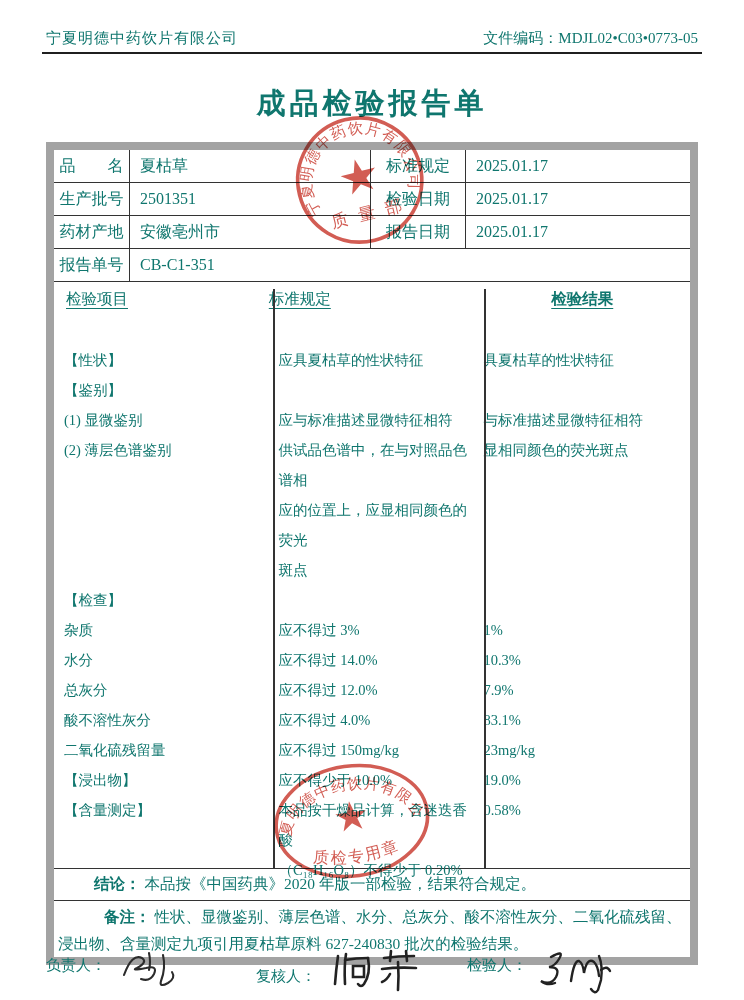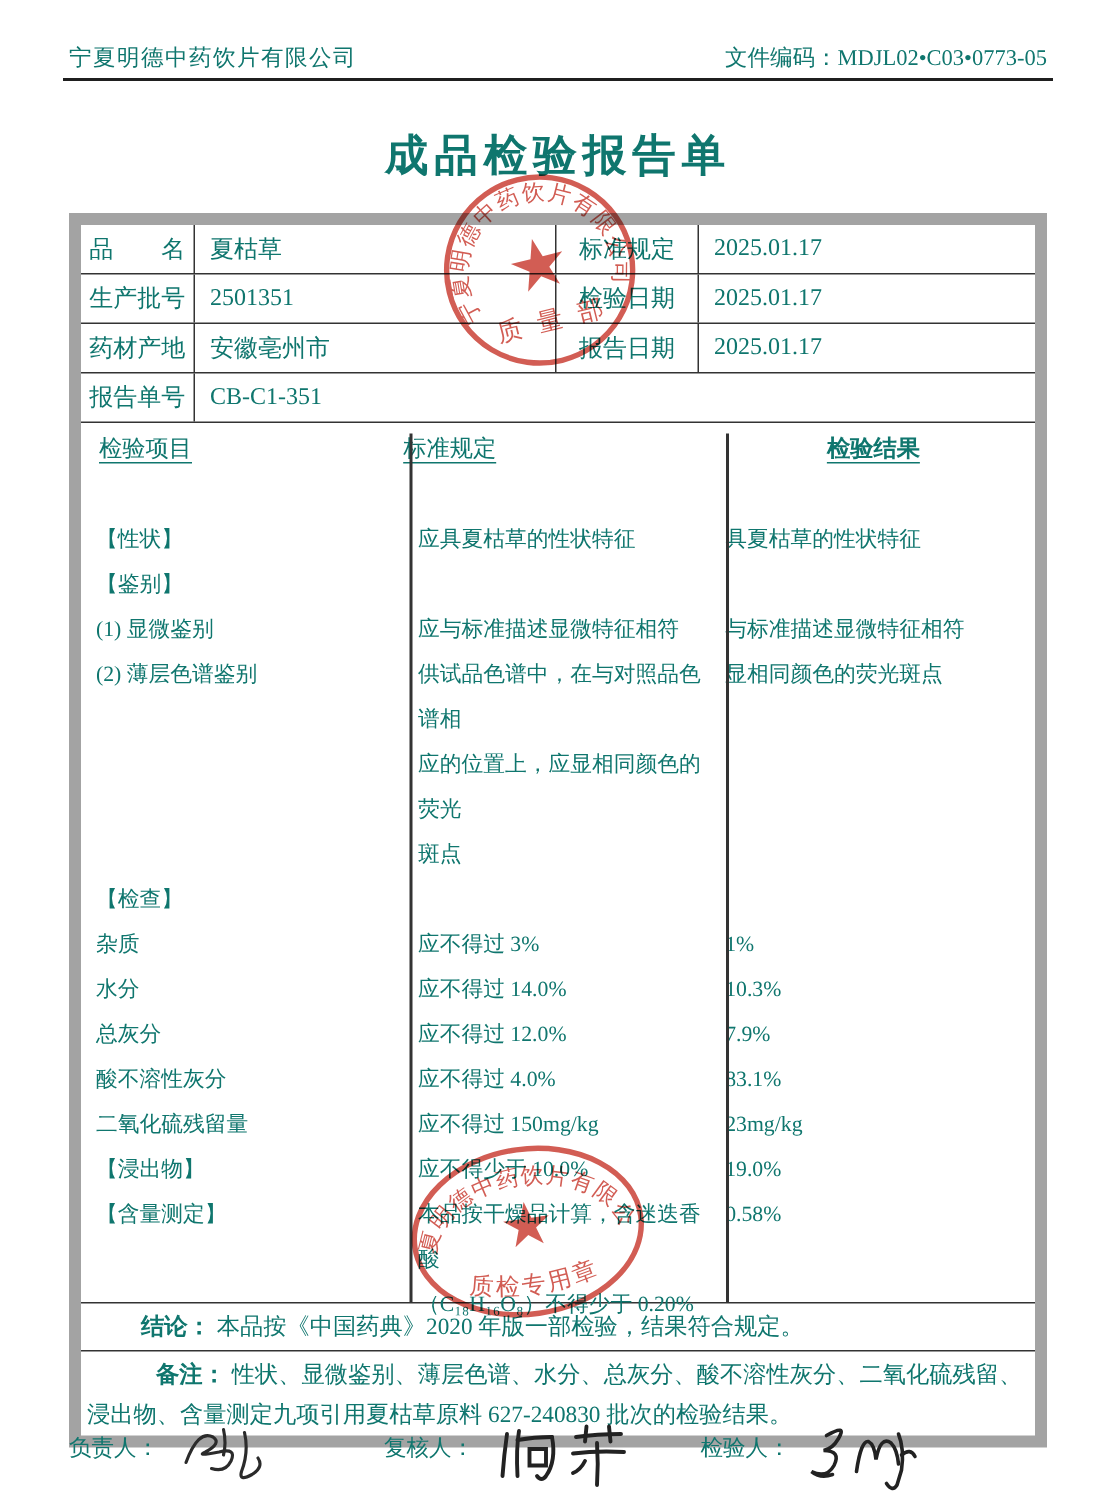--- a/index.html
+++ b/index.html
@@ -41,21 +41,21 @@
   
   .concl{height:32px;border-bottom:1.5px solid #333;box-sizing:border-box;
          font-size:15.5px;display:flex;align-items:center;padding-left:40px;}
   .concl b{font-weight:bold;margin-right:4px;}
   .remark{height:56px;box-sizing:border-box;font-size:15.5px;line-height:27px;padding:2px 8px 0 4px;}
   .remark p{margin:0;text-indent:46px;}
   .remark b{font-weight:bold;margin-right:4px;}
   
   .signs{position:absolute;left:46px;top:938px;width:652px;height:55px;font-size:15px;}
   .sig-group{position:absolute;top:10px;display:flex;align-items:flex-start;}
-  .sg1{left:0;} .sg2{left:210px;} .sg3{left:421px;}
+  .sg1{left:0;} .sg2{left:210px;align-items:center;} .sg3{left:421px;}
   .sig-group .lab{margin-top:8px;}
   .sig-svg{margin-left:10px;}
   
   .stamp{position:absolute;opacity:0.82;mix-blend-mode:multiply;pointer-events:none;}
   .stamp1{left:292px;top:112px;transform:rotate(-14deg);}
   .stamp2{left:270px;top:762px;transform:rotate(-8deg);}
 </style>
 </head>
 <body>
 

